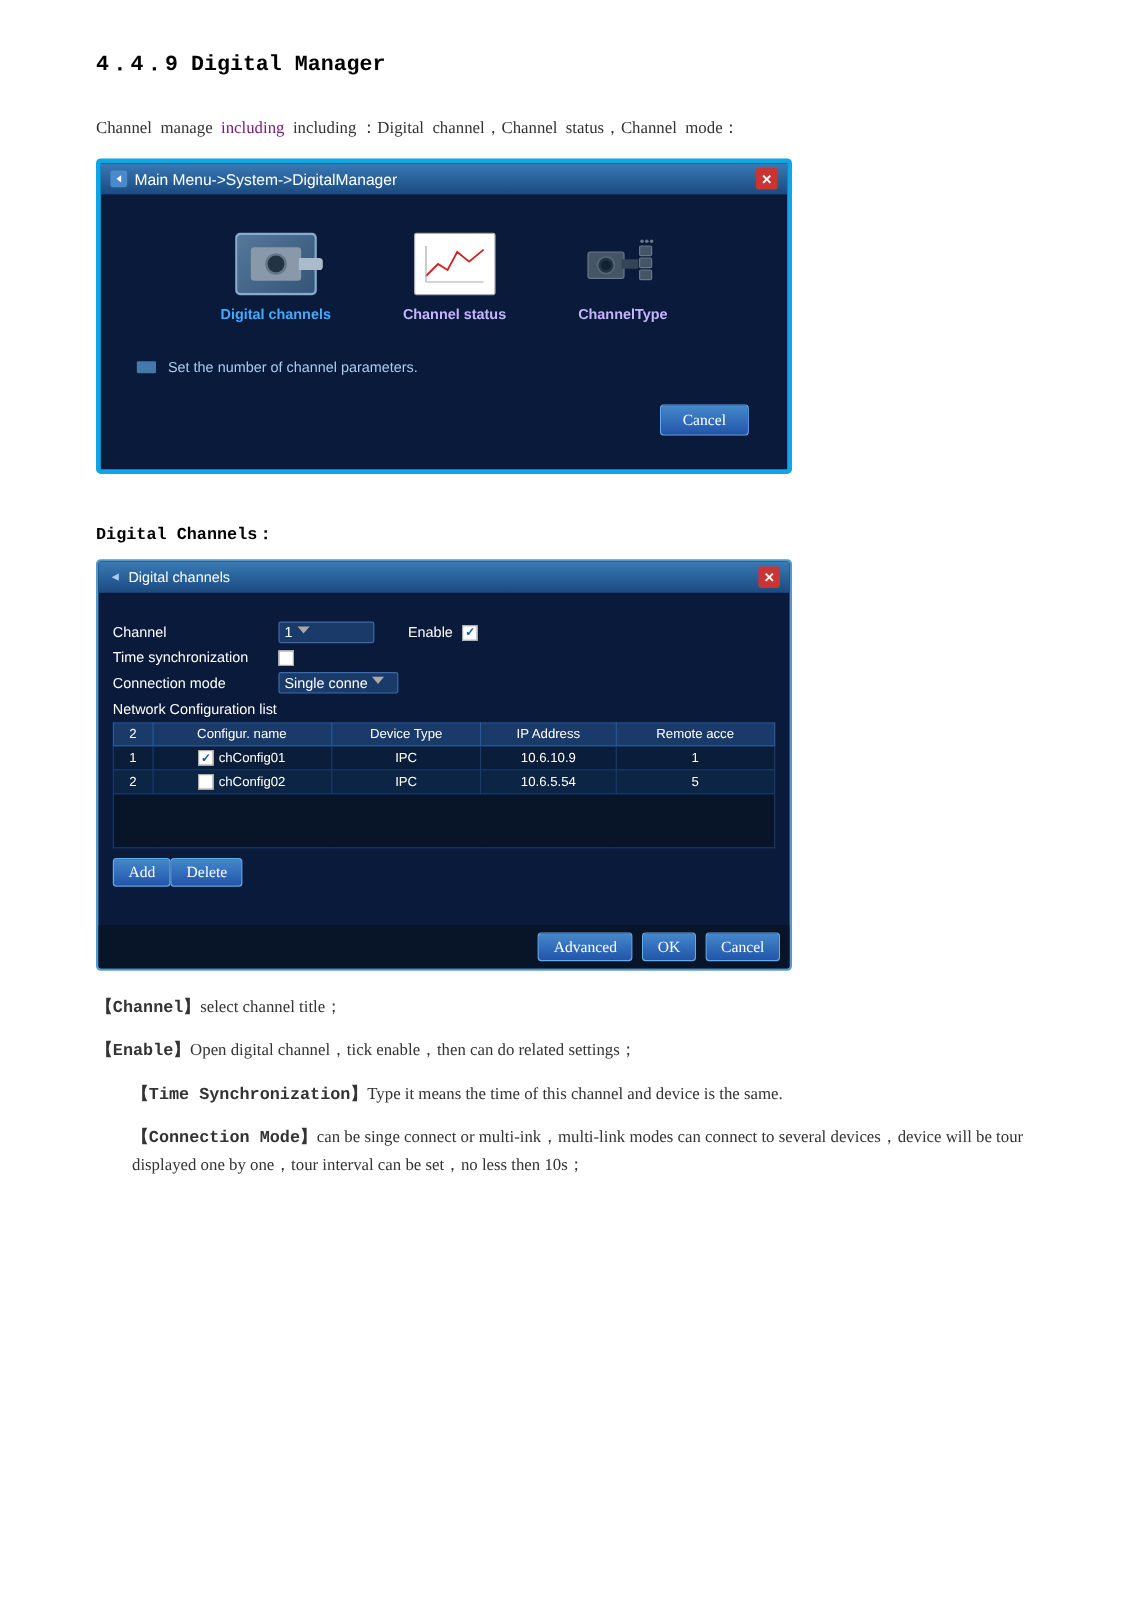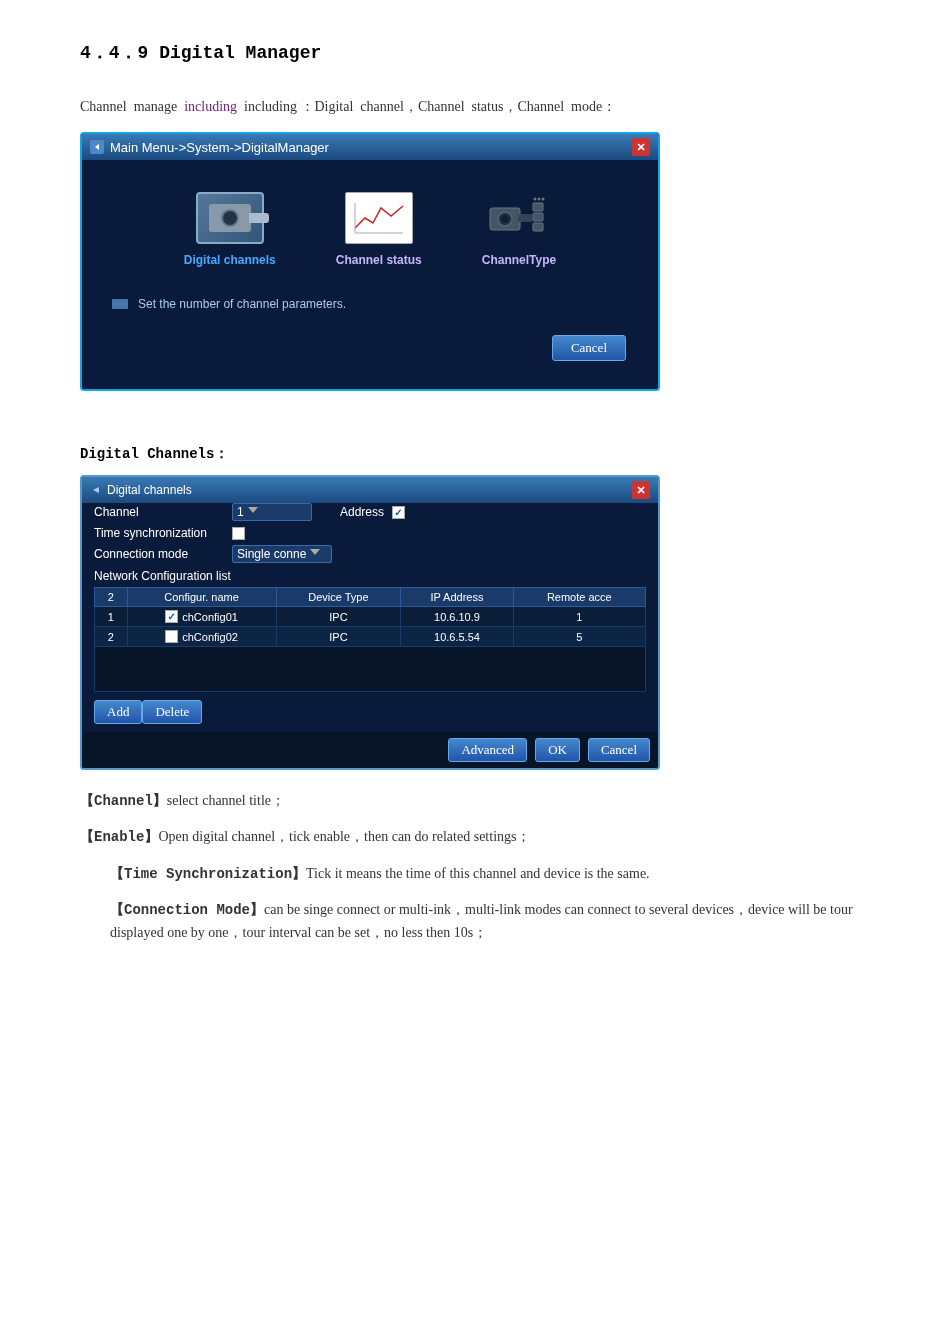--- a/index.html
+++ b/index.html
@@ -26,24 +26,24 @@
       font-size: 14px;
       margin-bottom: 16px;
       color: #333;
     }
     .desc-text .highlight {
       color: #701a75;
     }
 
     
     .ui-box {
-      border: 2px solid #0ea5e9;
+      border: 4px solid #0ea5e9;
       border-radius: 4px;
       background: #0a1a3a;
-      margin-bottom: 38px;
+      margin-bottom: 25px;
       overflow: hidden;
     }
     .ui-titlebar {
       background: linear-gradient(to bottom, #3a7ab5, #1a4a80);
       padding: 4px 8px;
       display: flex;
       align-items: center;
       justify-content: space-between;
     }
     .ui-titlebar .title-left {
@@ -245,21 +245,21 @@
       justify-content: space-between;
     }
     .dc-titlebar .title-text {
       color: #fff;
       font-size: 12px;
       display: flex;
       align-items: center;
       gap: 5px;
     }
     .dc-content {
-      padding: 0 12px;
+      padding: 24px 12px;
       border-radius: 20px;
     }
     .dc-row {
       display: flex;
       align-items: center;
       margin-bottom: 5px;
       gap: 8px;
     }
     .dc-label {
       color: #fff;
@@ -477,21 +477,21 @@
   </div>
 
   <div class="dc-content">
 
     <div class="dc-row">
       <span class="dc-label">Channel</span>
       <div class="dc-dropdown">
         <span>1</span>
         <div class="dc-dropdown-arrow"></div>
       </div>
-      <span style="margin-left:20px;color:#fff;font-size:12px;">Address</span>
+      <span style="margin-left:20px;color:#fff;font-size:12px;">Enable</span>
       <div class="dc-checkbox checked"></div>
     </div>
 
     <div class="dc-row">
       <span class="dc-label">Time synchronization</span>
       <div class="dc-checkbox"></div>
     </div>
 
     <div class="dc-row">
       <span class="dc-label">Connection mode</span>
@@ -562,21 +562,21 @@
   <span class="bold-bracket mono">【Channel】</span><span>select channel title；</span>
 </p>
 
 
 <p class="body-para">
   <span class="bold-bracket mono">【Enable】</span><span>Open digital channel，tick enable，then can do related settings；</span>
 </p>
 
 
 <p class="body-para indented">
-  <span class="bold-bracket mono">【Time Synchronization】</span><span>Tick it means the time of this channel and device is the same.</span>
+  <span class="bold-bracket mono">【Time Synchronization】</span><span>Type it means the time of this channel and device is the same.</span>
 </p>
 
 
 <p class="body-para indented">
   <span class="bold-bracket mono">【Connection Mode】</span><span>can be singe connect or multi-ink，multi-link modes can connect to several devices，device will be tour displayed one by one，tour interval can be set，no less then 10s；</span>
 </p>
 
 
 
 

